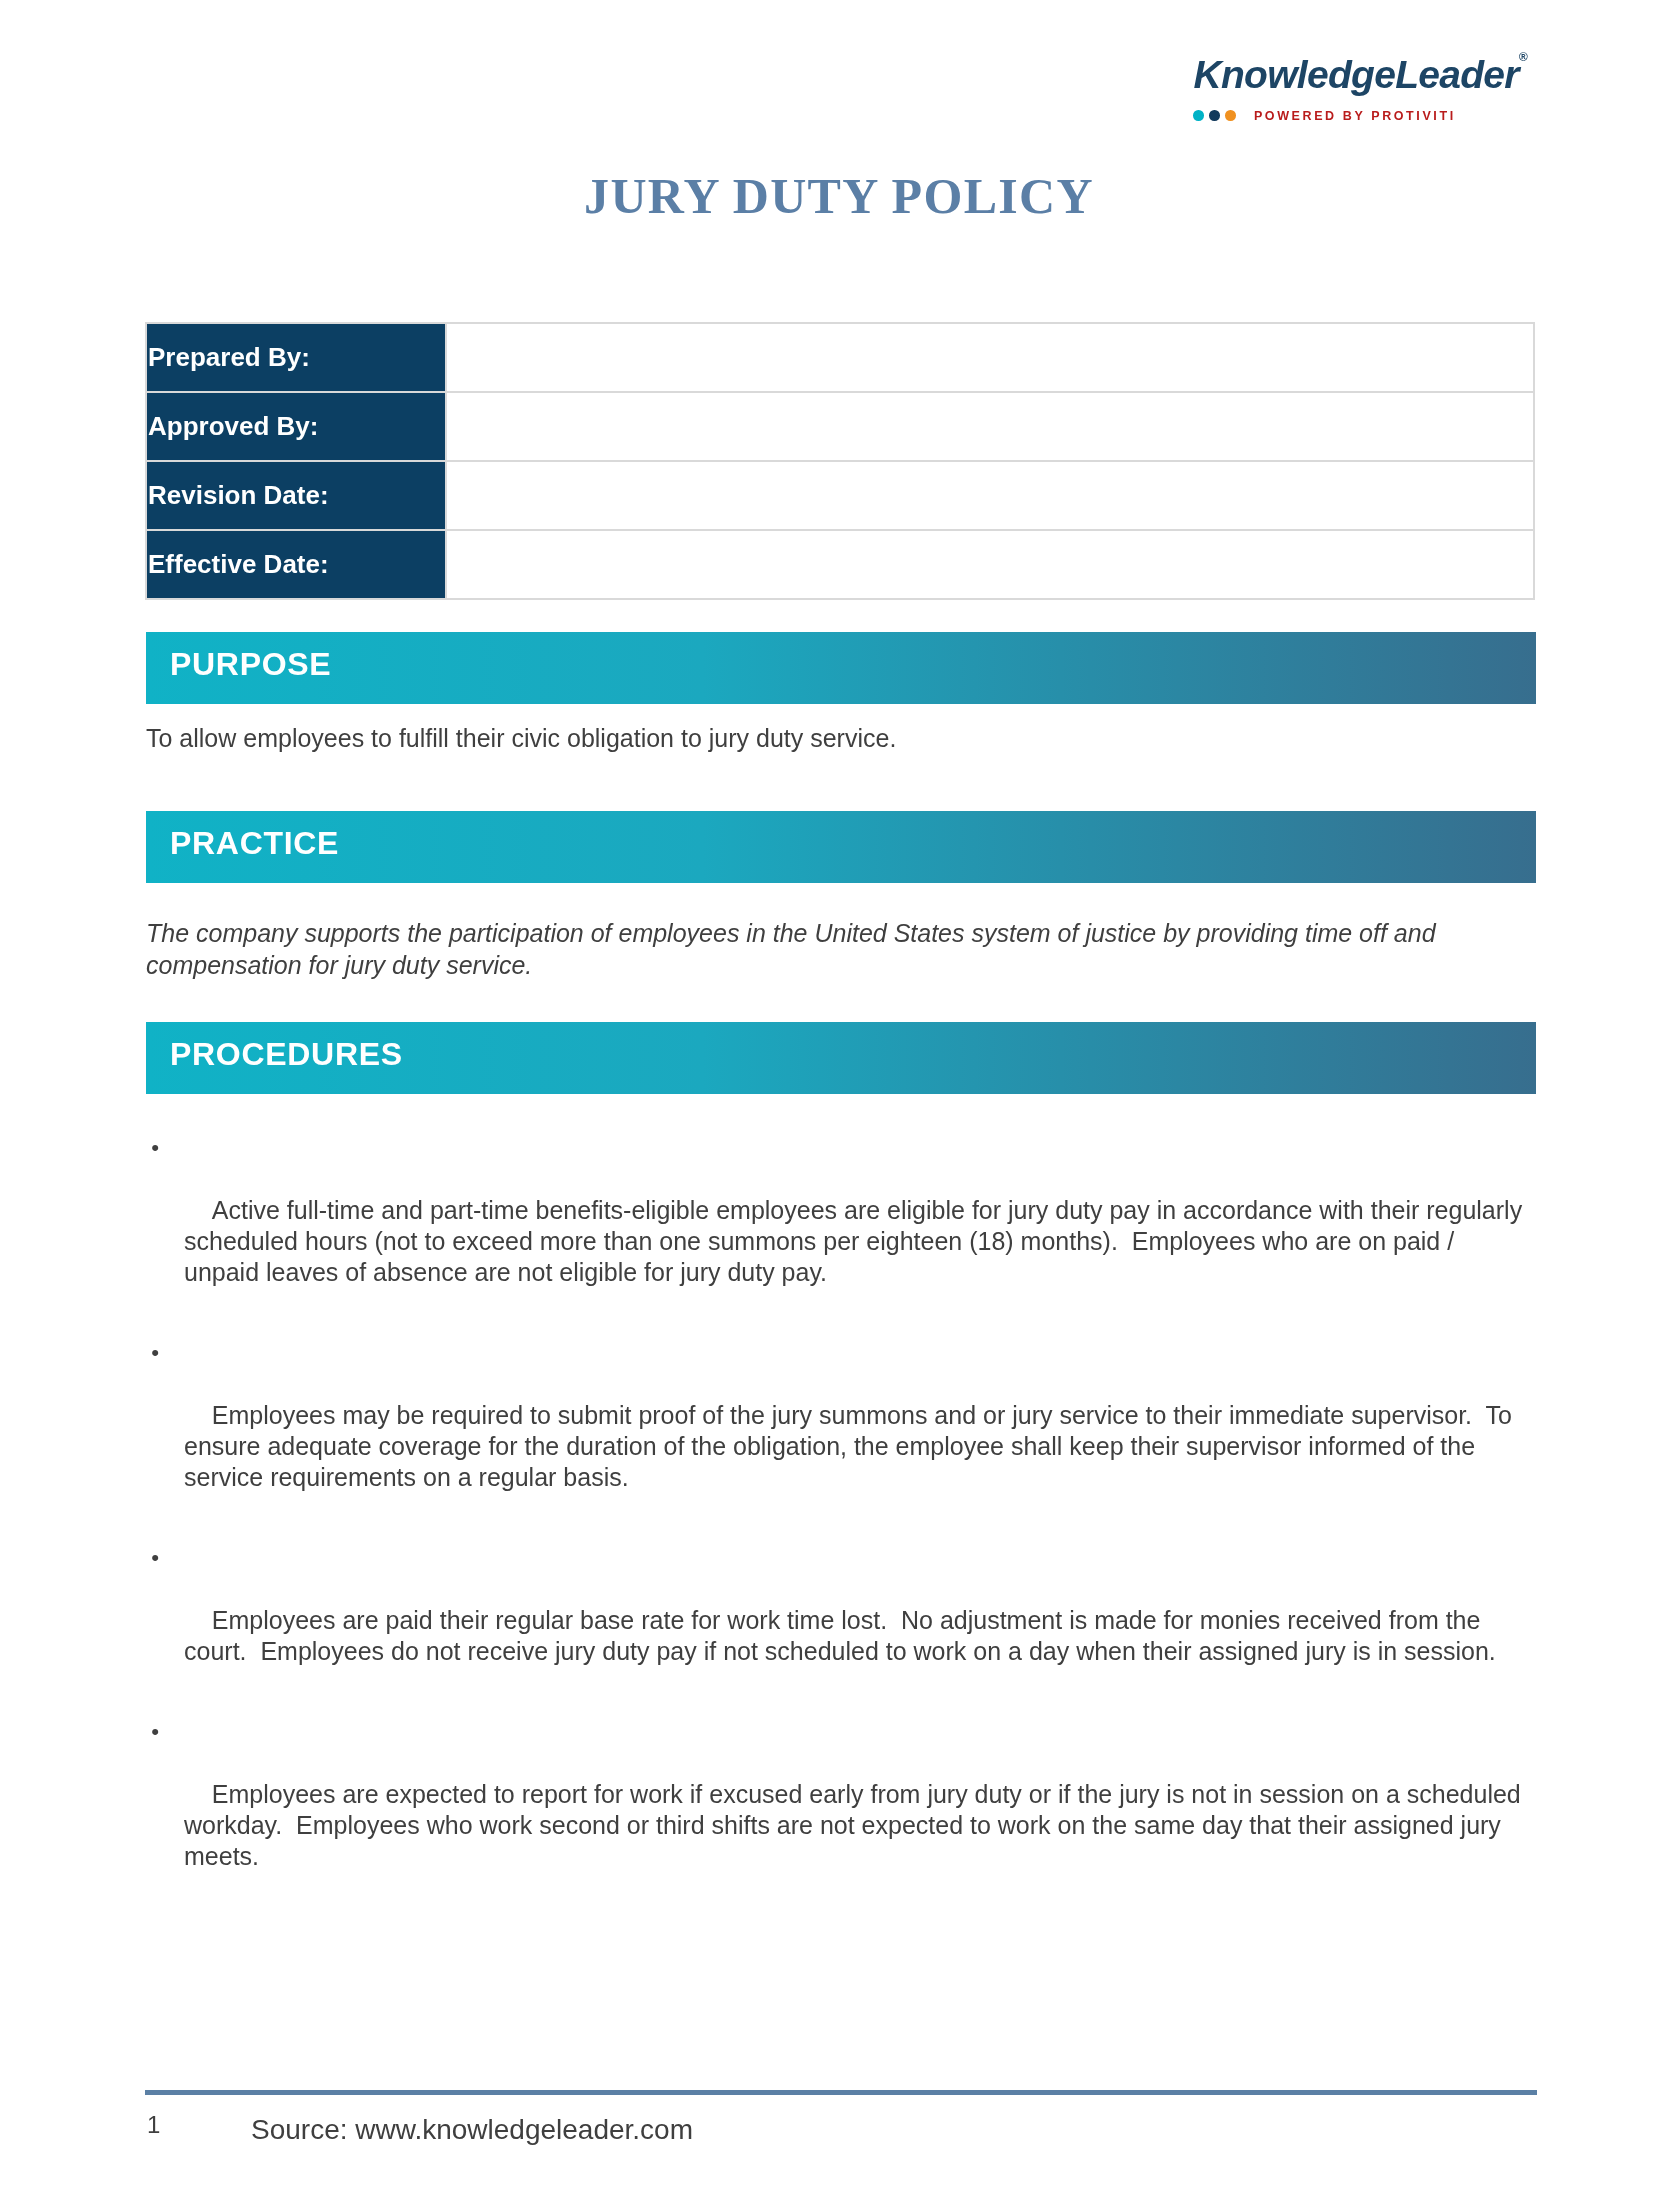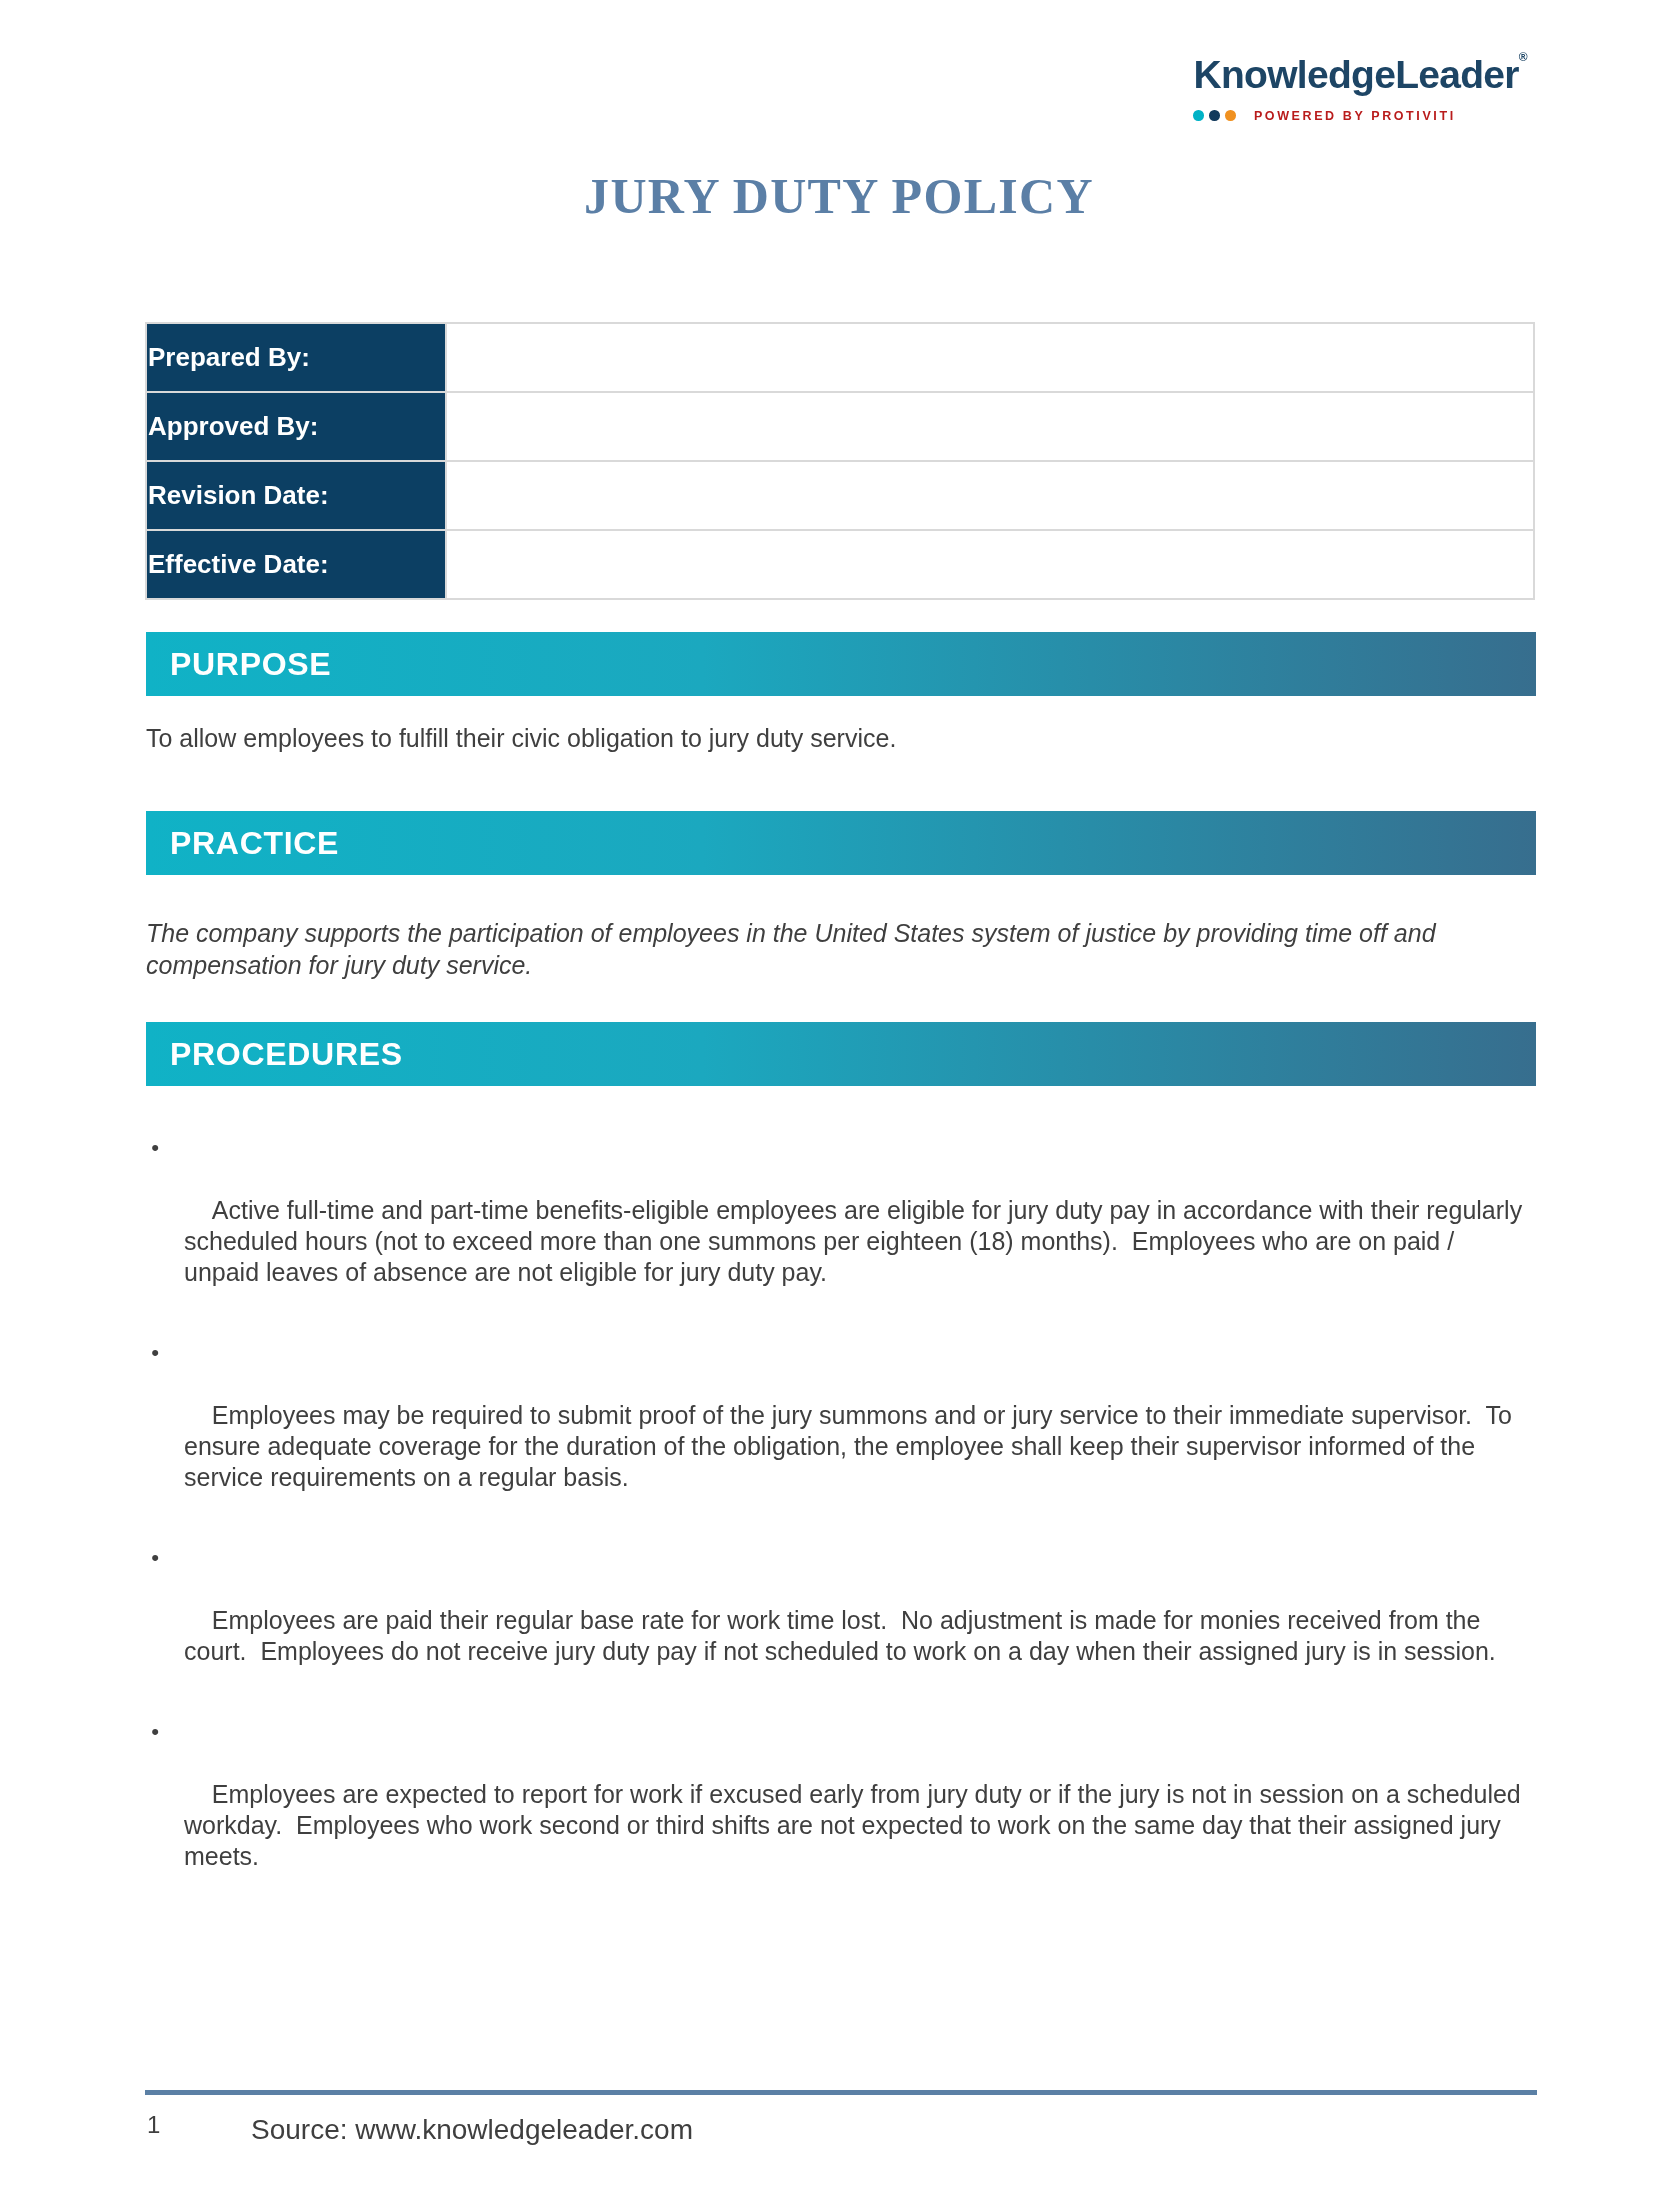--- a/index.html
+++ b/index.html
@@ -23,20 +23,21 @@
     right: 151px;
     text-align: left;
   }
   .logo-wordmark {
     font-size: 39px;
     font-weight: bold;
     letter-spacing: -0.7px;
     color: #1d4565;
     line-height: 1;
     white-space: nowrap;
+    font-style: italic;
   }
   .logo-reg {
     font-size: 12px;
     font-weight: bold;
     color: #1d4565;
     vertical-align: top;
     position: relative;
     top: -4px;
   }
   .logo-sub {
@@ -100,21 +101,21 @@
   }
   .info-table td.cell-value {
     background: #ffffff;
   }
 
   
   .banner {
     position: absolute;
     left: 146px;
     width: 1390px;
-    height: 64px;
+    height: 72px;
     box-sizing: border-box;
     background: linear-gradient(90deg, #10b2c6 0%, #1ba8bf 40%, #376e8e 100%);
     color: #ffffff;
     font-size: 32px;
     font-weight: bold;
     letter-spacing: 0.7px;
     line-height: 64px;
     padding-left: 24px;
     white-space: nowrap;
   }

